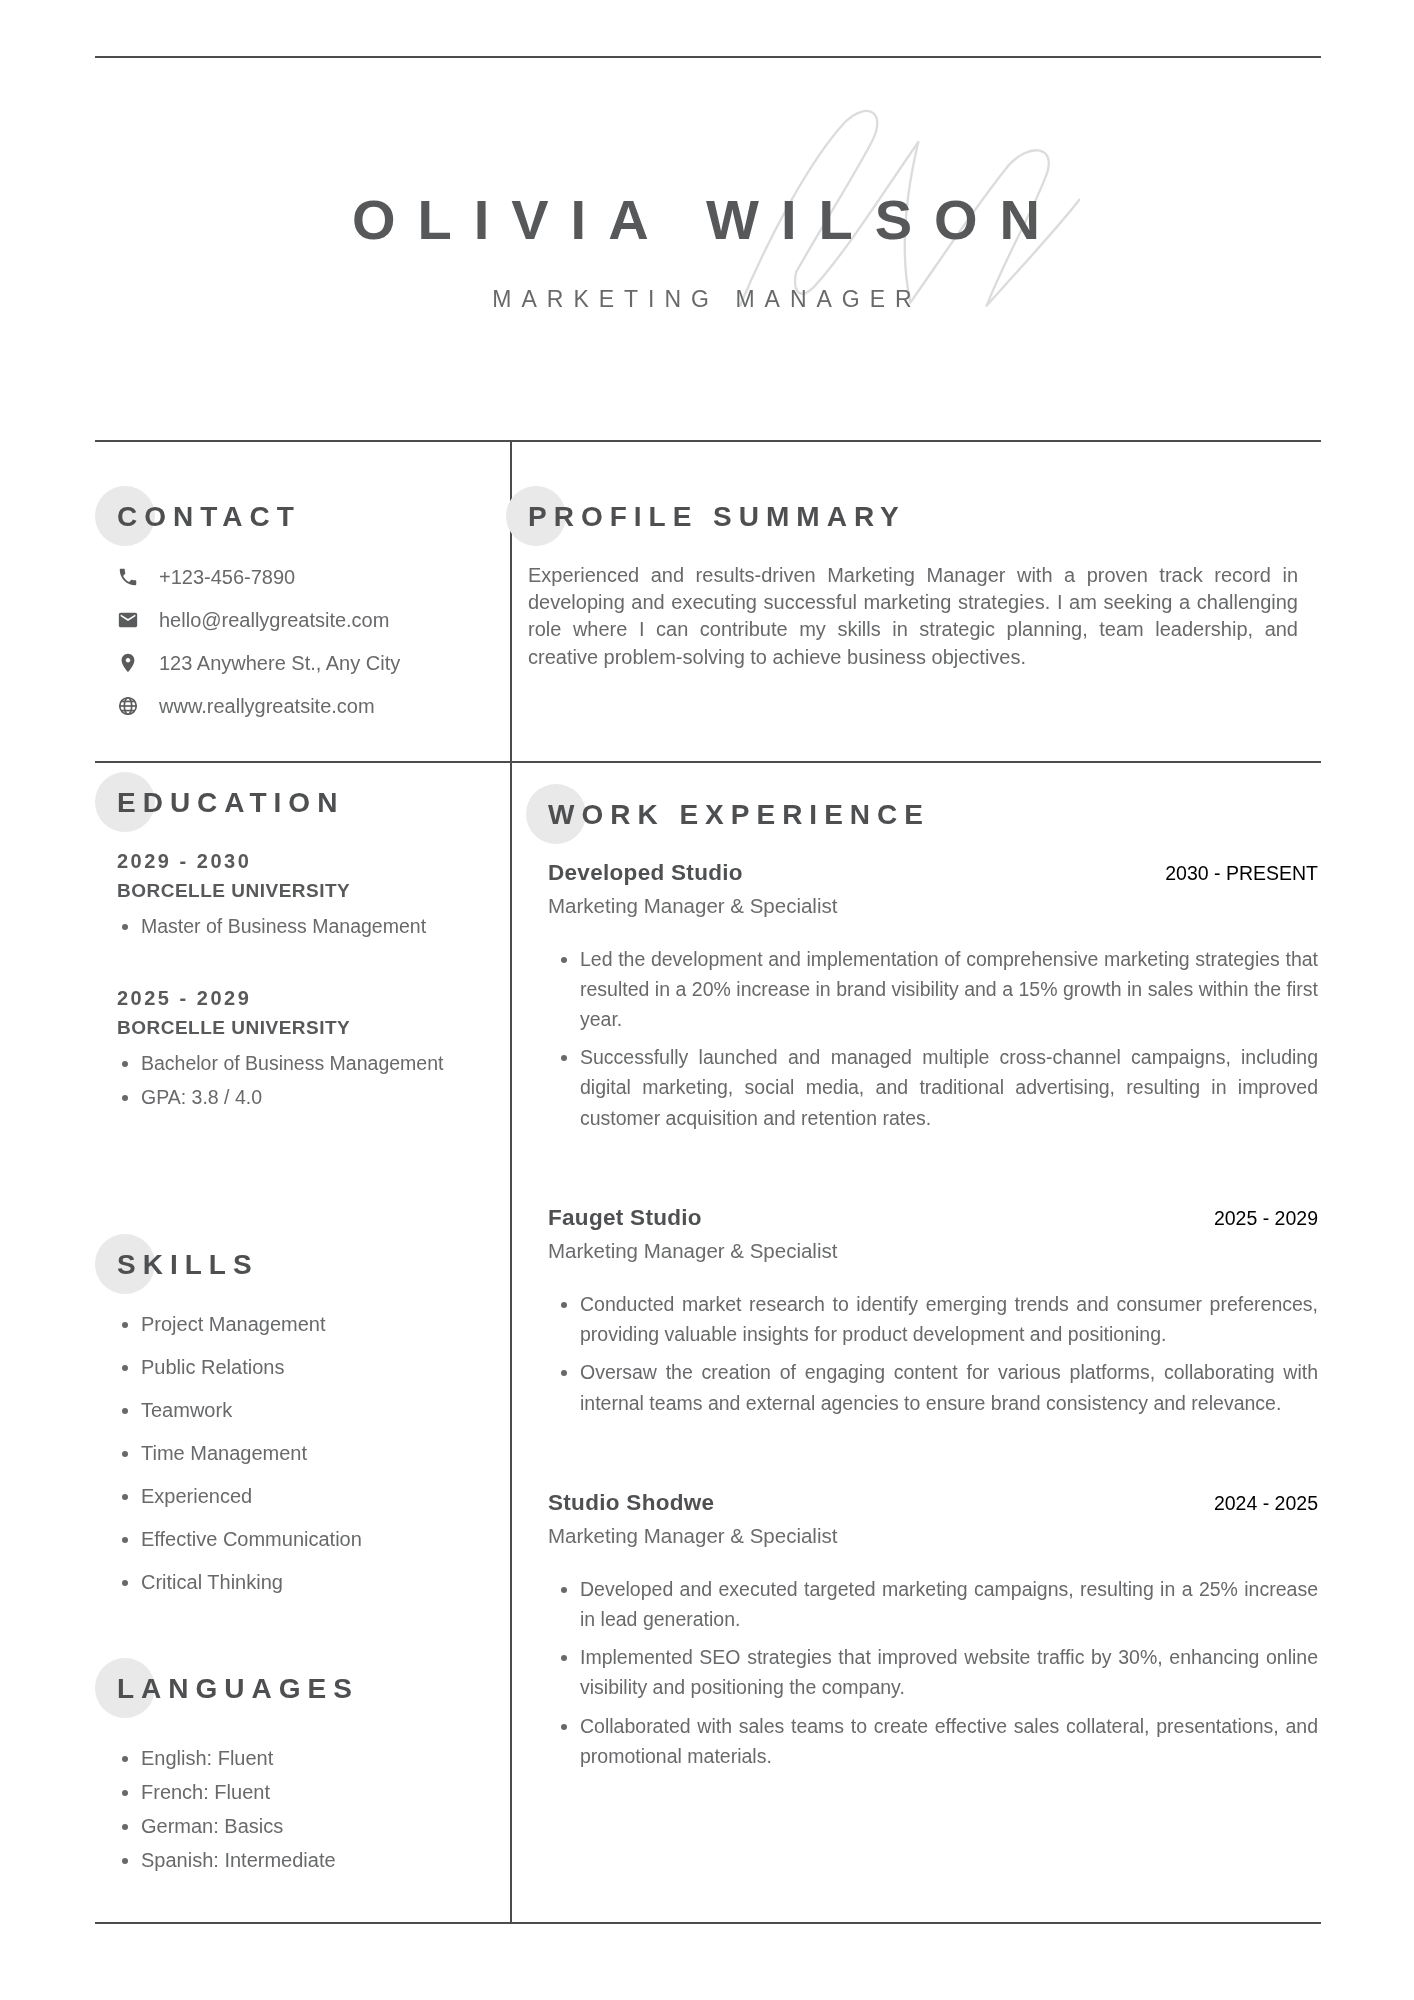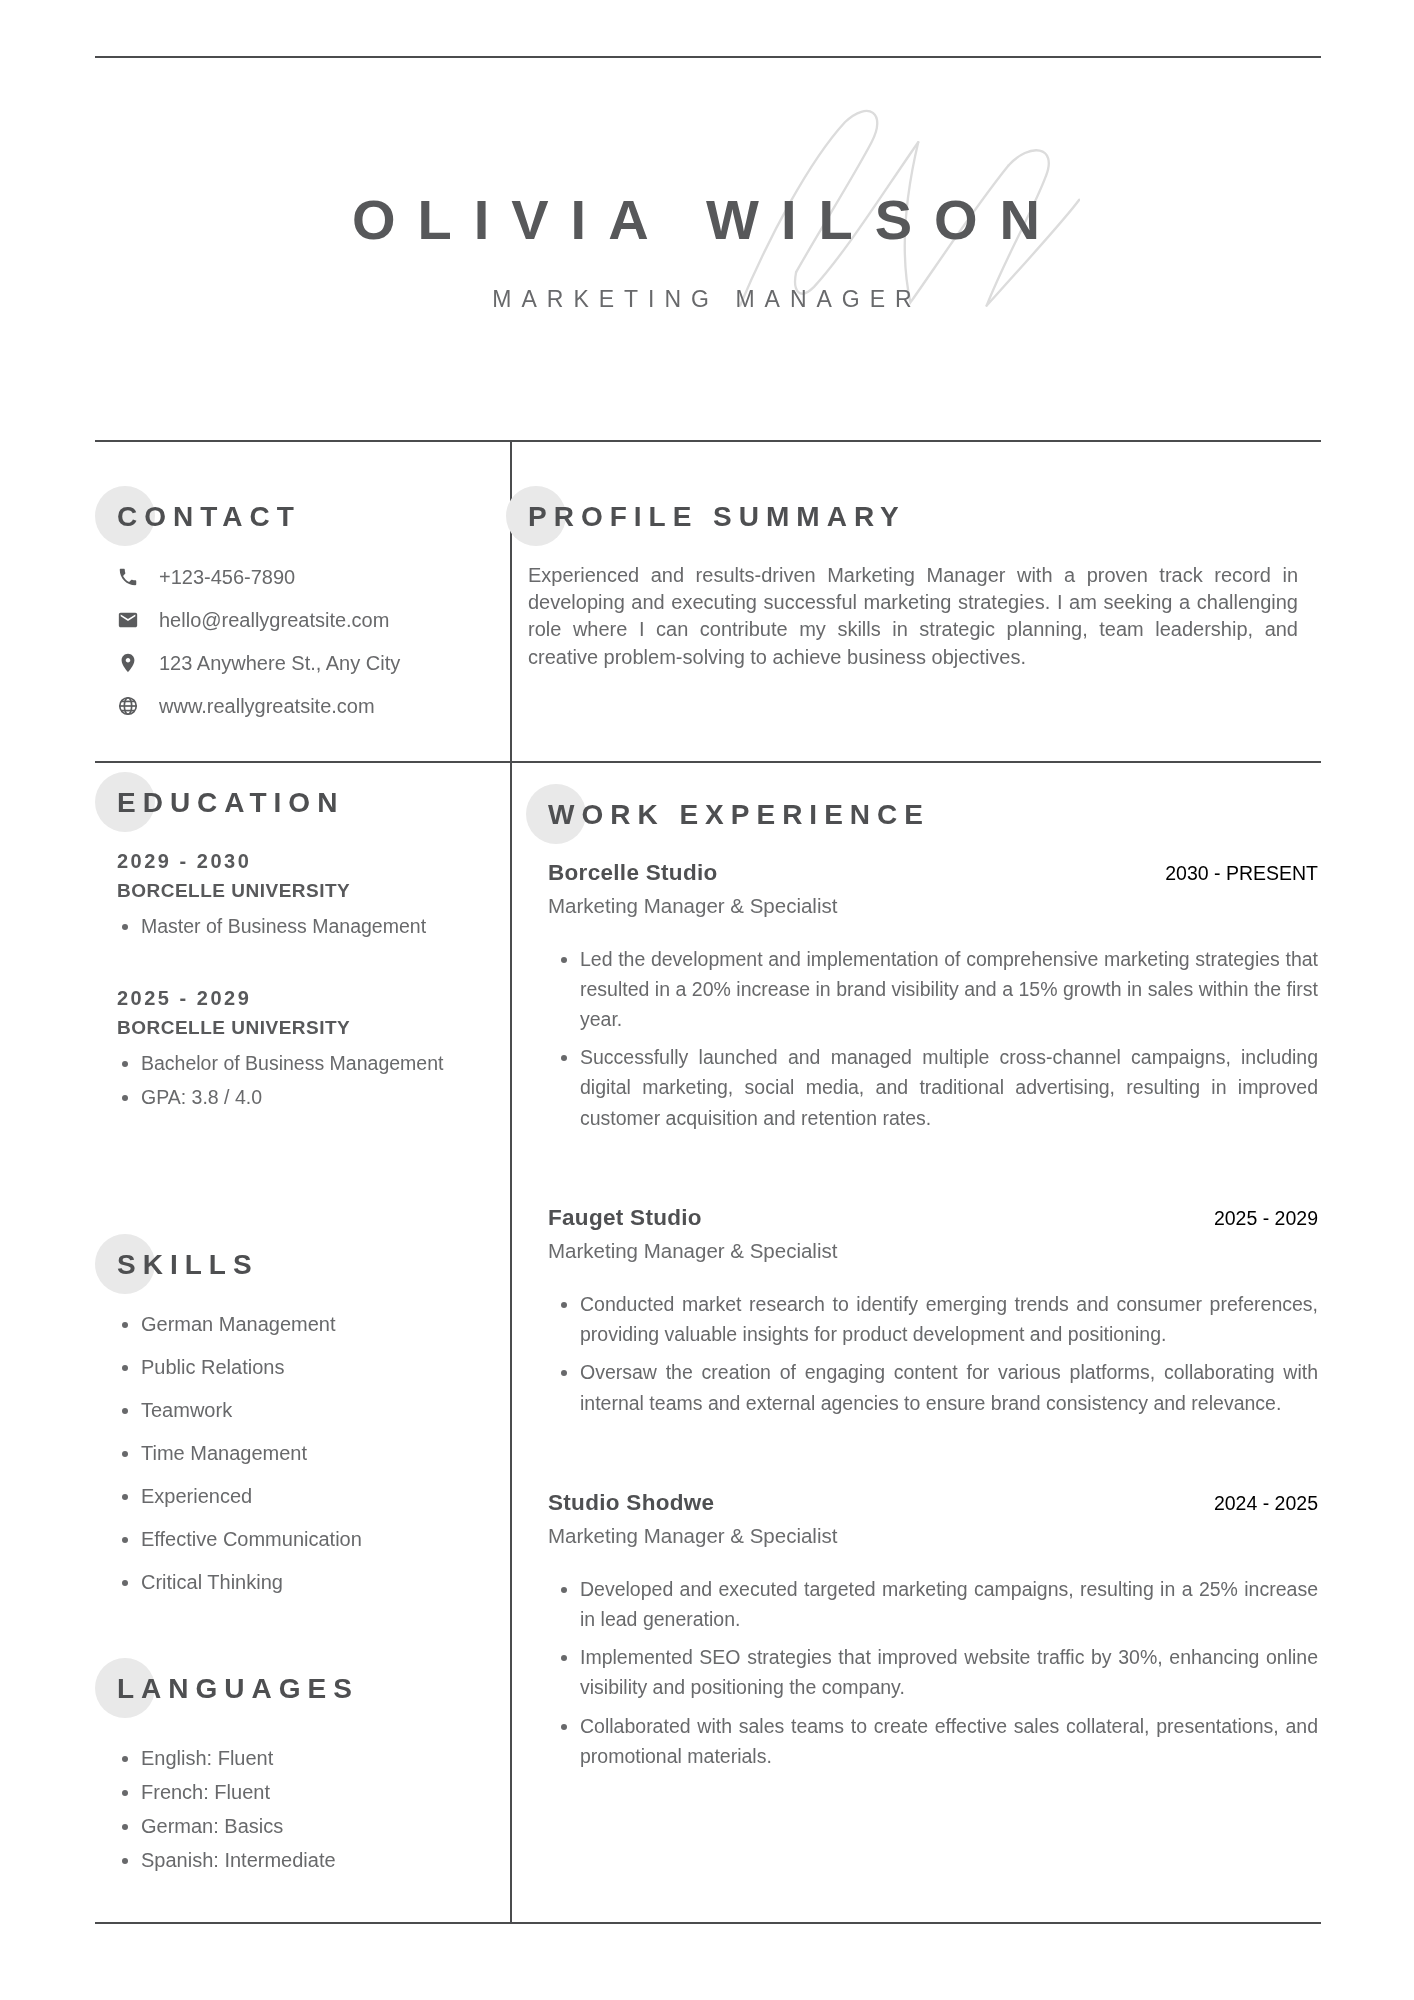--- a/index.html
+++ b/index.html
@@ -168,21 +168,21 @@
   </section>
 
   <section id="work" class="section">
     <div class="sec-h">
       <span class="circ"></span>
       <span class="txt">WORK EXPERIENCE</span>
     </div>
 
     <div class="job">
       <div class="job-head">
-        <span class="company">Borcelle Studio</span>
+        <span class="company">Developed Studio</span>
         <span class="dates">2030 - PRESENT</span>
       </div>
       <div class="role">Marketing Manager &amp; Specialist</div>
       <ul class="job-bullets">
         <li>Led the development and implementation of comprehensive marketing strategies that resulted in a 20% increase in brand visibility and a 15% growth in sales within the first year.</li>
         <li>Successfully launched and managed multiple cross-channel campaigns, including digital marketing, social media, and traditional advertising, resulting in improved customer acquisition and retention rates.</li>
       </ul>
     </div>
 
     <div class="job">
@@ -210,21 +210,21 @@
       </ul>
     </div>
   </section>
 
   <section id="skills" class="section">
     <div class="sec-h">
       <span class="circ"></span>
       <span class="txt">SKILLS</span>
     </div>
     <ul class="skills-list">
-      <li>German Management</li>
+      <li>Project Management</li>
       <li>Public Relations</li>
       <li>Teamwork</li>
       <li>Time Management</li>
       <li>Experienced</li>
       <li>Effective Communication</li>
       <li>Critical Thinking</li>
     </ul>
   </section>
 
   <section id="languages" class="section">

